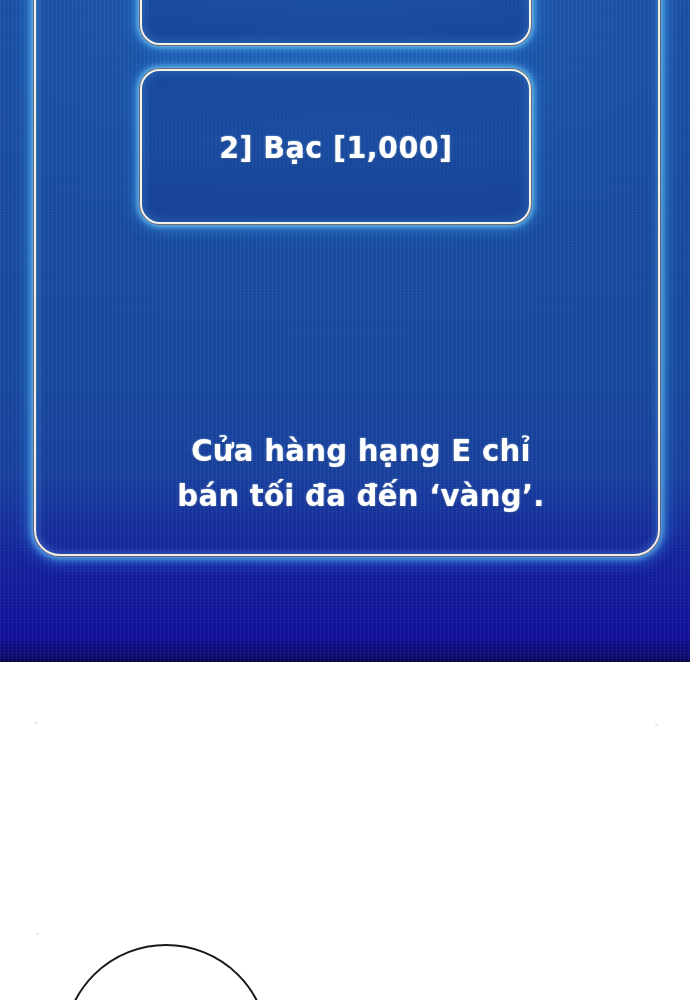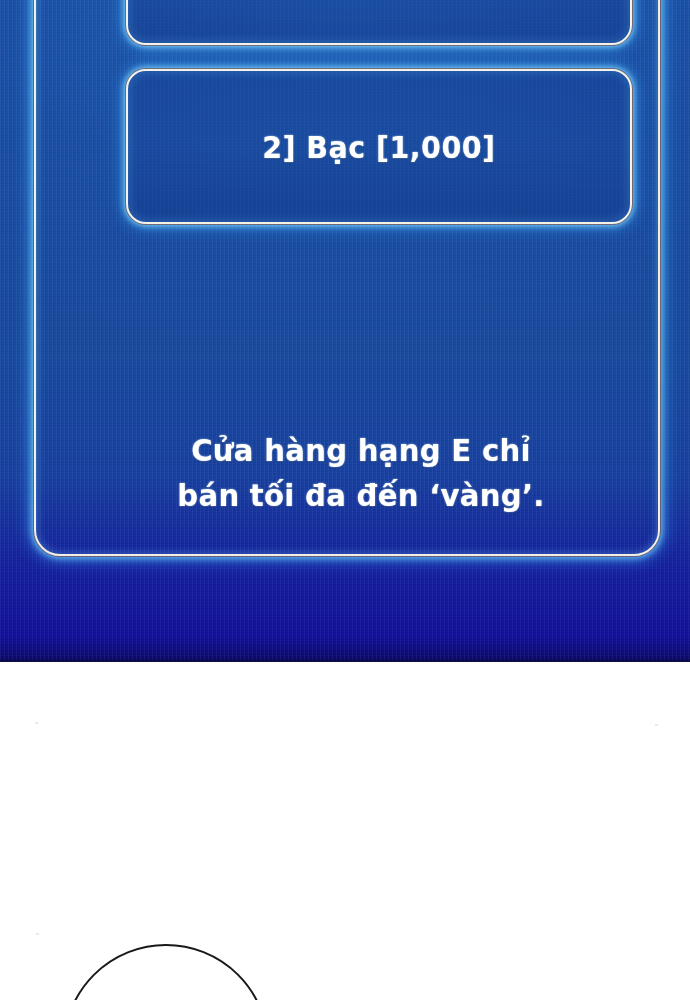--- a/index.html
+++ b/index.html
@@ -94,22 +94,22 @@
       0 0 0 1px rgba(120,40,35,0.55),
       0 0 7px 2px rgba(120,215,255,0.85),
       0 0 16px 5px rgba(60,170,255,0.5),
       inset 0 0 8px 1px rgba(120,215,255,0.35);
     pointer-events: none;
   }
 
   
   .btn {
     position: absolute;
-    left: 126px;
-    width: 506px;
+    left: 140px;
+    width: 391px;
     border-radius: 20px;
     border: 2px solid #f5f2e7;
     box-shadow:
       0 0 0 1px rgba(125,45,38,0.55),
       0 0 6px 2px rgba(130,220,255,0.9),
       0 0 15px 5px rgba(55,165,255,0.45),
       inset 0 0 10px 2px rgba(110,200,255,0.22);
     background: linear-gradient(180deg,
         rgba(20,62,148,0.55) 0%,
         rgba(22,64,150,0.35) 50%,

